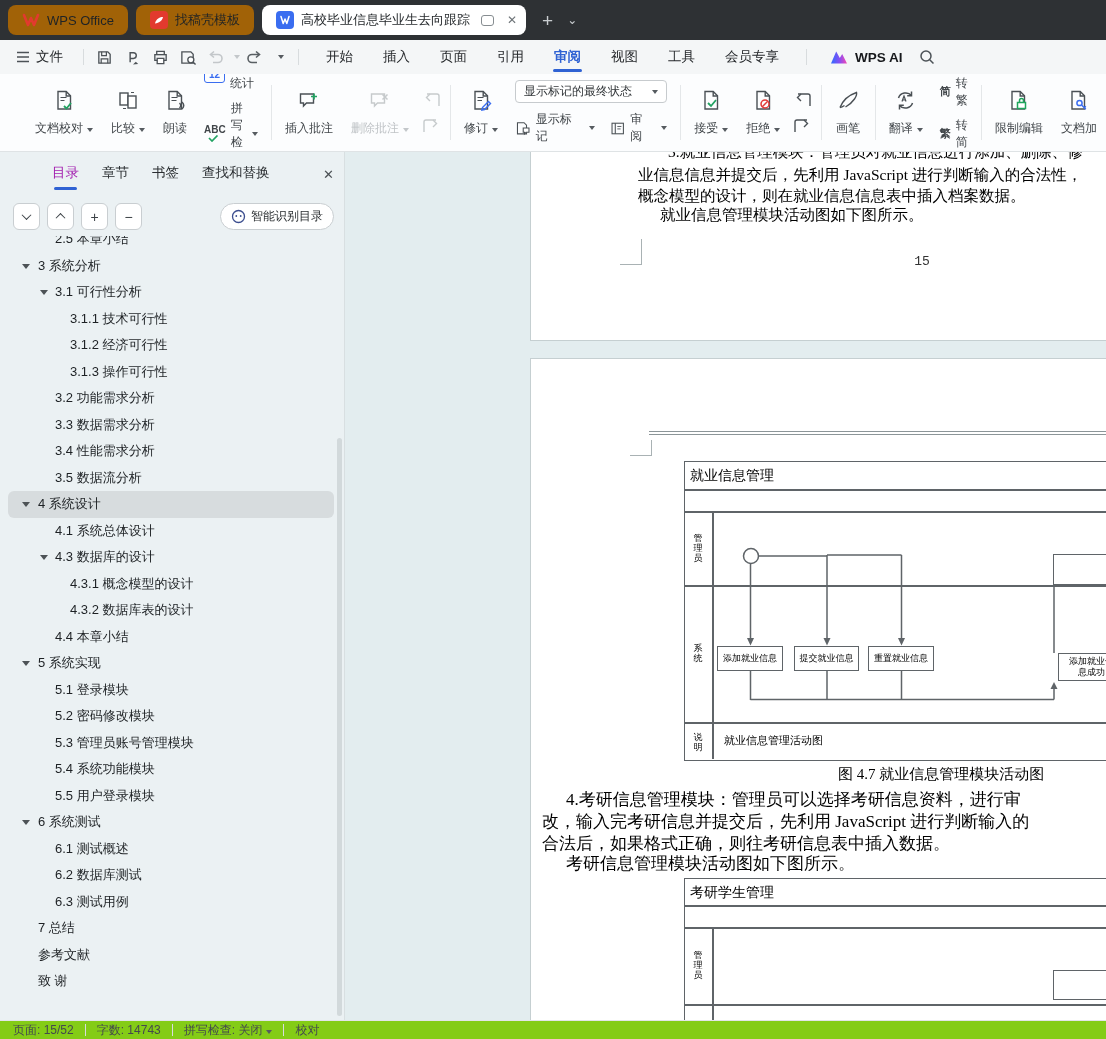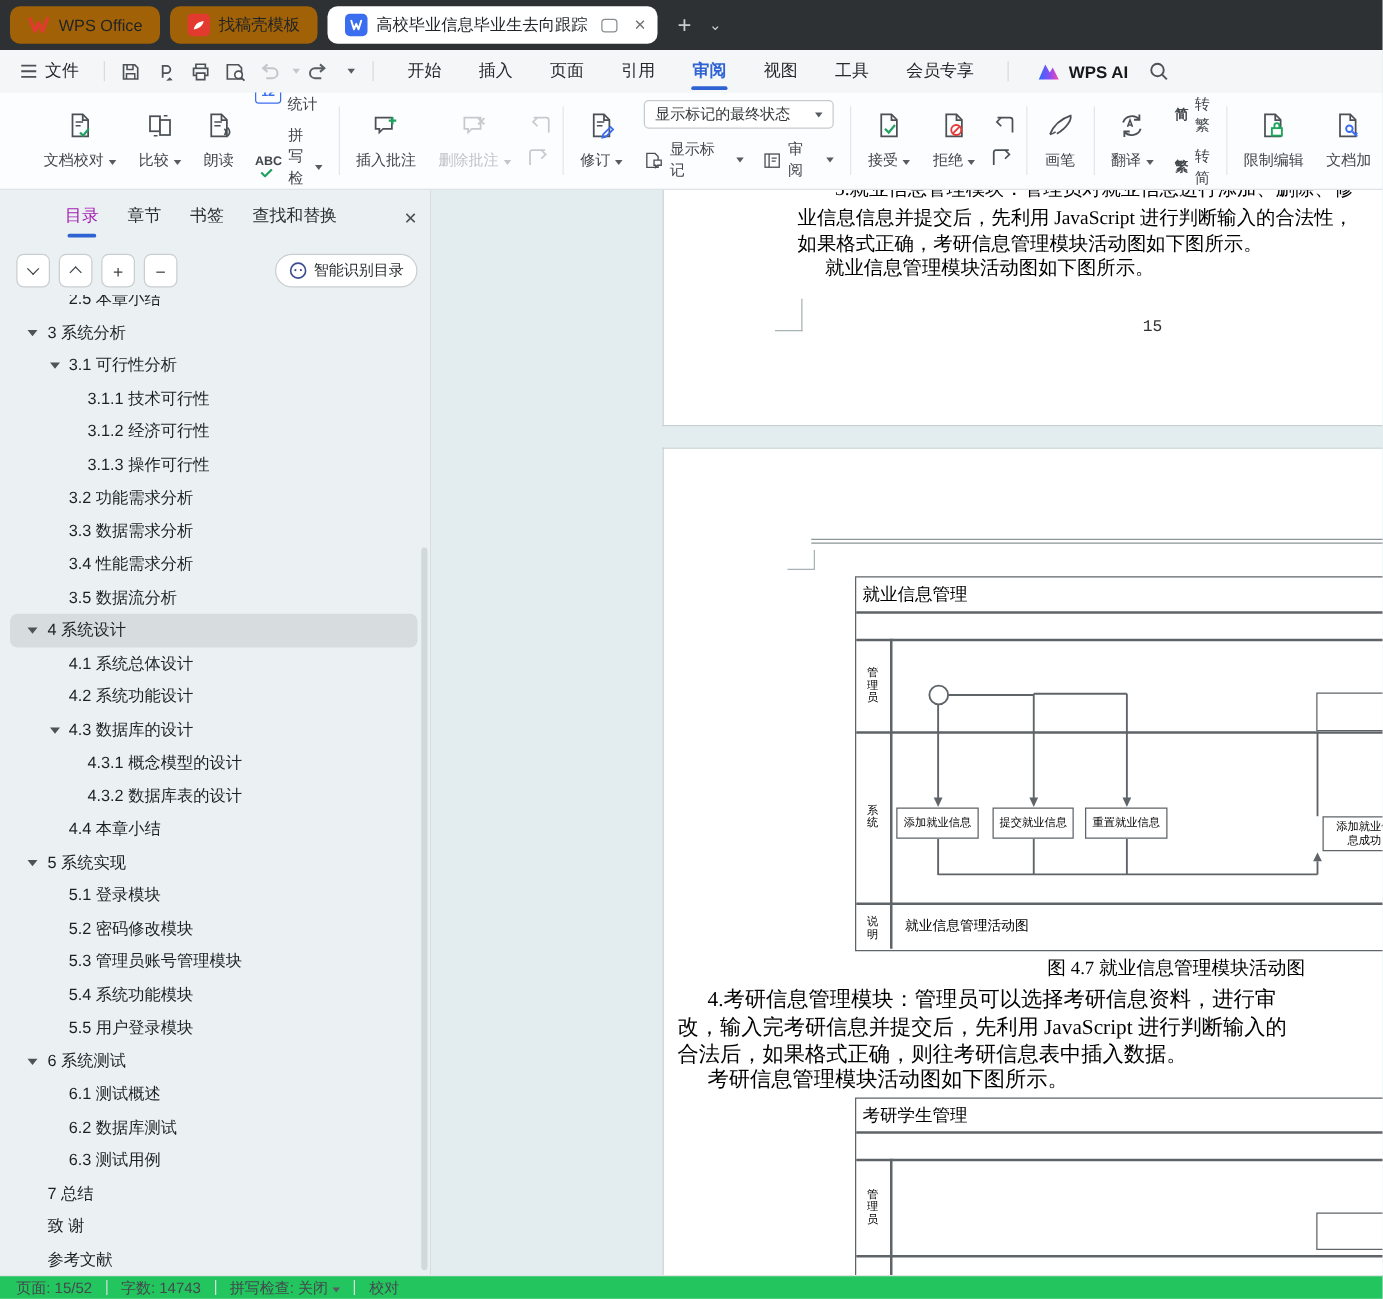--- a/index.html
+++ b/index.html
@@ -117,21 +117,21 @@
   .bx.i1 { left:263px; top:287px; width:65px; height:25px; }
   .bx.i2 { left:337px; top:287px; width:66px; height:25px; }
   .box4 { left:490px; top:294px; width:67px; height:28px; padding:0 6px;margin-left:37px; }
   .rbox1 { left:522px; top:195px; width:92px; height:31px; }
   .rbox2 { left:522px; top:611px; width:92px; height:30px; }
   .dcaption { position:absolute; left:190px; top:406px; width:440px; text-align:center;
     font-family:"Liberation Serif",serif; font-size:15px; color:#000; }
   .diag-svg { position:absolute; left:0; top:0; pointer-events:none; }
 
   
-  .statusbar { position:absolute; left:0; top:1020px; width:1106px; height:19px; background:#22c55e;
+  .statusbar { position:absolute; left:0; top:1020px; width:1106px; height:19px; background:#84cc16;
     border-top:1px solid #e2e5e7; display:flex; align-items:center; font-size:12px; color:#44494d;
     padding-left:13px; }
   .sdiv { width:1px; height:12px; background:#d8dcde; margin:0 11px; }
 </style>
 </head>
 <body>
 
 <svg width="0" height="0" style="position:absolute">
   <defs>
     <g id="i-doc">
@@ -559,23 +559,20 @@
       </div>
       <div class="toc-item i9 lvl2">
         <span>3.5 数据流分析</span>
       </div>
       <div class="toc-item i10 selected arrow lvl1">
         <span>4   系统设计</span>
       </div>
       <div class="toc-item i11 lvl2">
         <span>4.1 系统总体设计</span>
       </div>
-      <div class="toc-item i12 lvl2">
-        <span>4.2 系统功能设计</span>
-      </div>
       <div class="toc-item i13 arrow lvl2">
         <span>4.3  数据库的设计</span>
       </div>
       <div class="toc-item i14 lvl3">
         <span>4.3.1  概念模型的设计</span>
       </div>
       <div class="toc-item i15 lvl3">
         <span>4.3.2  数据库表的设计</span>
       </div>
       <div class="toc-item i16 lvl2">
@@ -607,39 +604,39 @@
       </div>
       <div class="toc-item i25 lvl2">
         <span>6.2 数据库测试</span>
       </div>
       <div class="toc-item i26 lvl2">
         <span>6.3 测试用例</span>
       </div>
       <div class="toc-item i27 lvl1">
         <span>7   总结</span>
       </div>
+      <div class="toc-item i28 lvl1">
+        <span>参考文献</span>
+      </div>
       <div class="toc-item i29 lvl1">
         <span>致 谢</span>
       </div>
-      <div class="toc-item i28 lvl1">
-        <span>参考文献</span>
-      </div>
     </div>
 
   <div class="side-scroll"></div>
 </div>
 
 <div class="docarea">
 
   <div class="page page15 p15">
     <div>
 
     <div class="dline i0"><span>3.就业信息管理模块：管理员对就业信息进行添加、删除、修</span></div>
         <div class="dline i1"><span>业信息信息并提交后，先利用 JavaScript 进行判断输入的合法性，</span></div>
-        <div class="dline i2"><span>如果格式正确，考研信息管理模块活动图如下图所示。</span></div>
+        <div class="dline i2"><span>概念模型的设计，则在就业信息信息表中插入档案数据。</span></div>
         <div class="dline i3"><span>就业信息管理模块活动图如下图所示。</span></div>
       </div>
     <div class="corner" style="left:110px;top:88px;width:1px;height:26px"></div>
     <div class="corner" style="left:89px;top:113px;width:22px;height:1px"></div>
     <div class="pageno">15</div>
   </div>
 
   <div class="page page16 p16">
     <div class="dbl" style="top:72px"></div>
     <div class="dbl" style="top:75px"></div>

